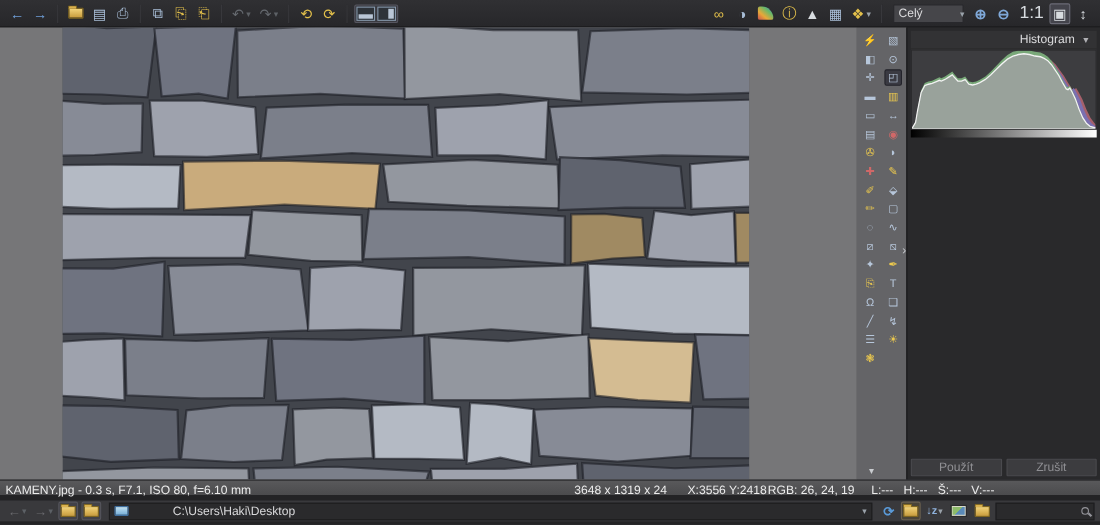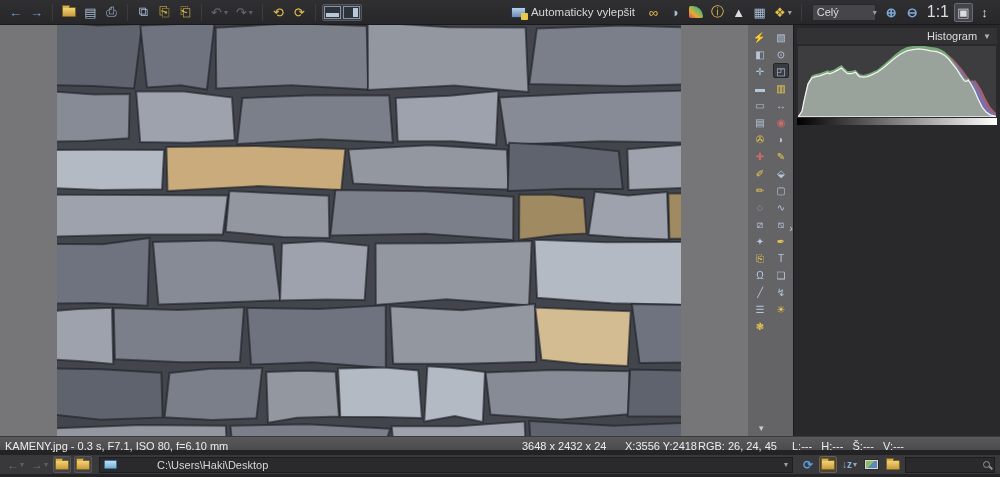--- a/index.html
+++ b/index.html
@@ -51,21 +51,21 @@
   .toolstrip { width:45px; background:#646467; position:relative; padding-top:4px; }
   #toolstrip-grid { display:grid; grid-template-columns:repeat(2,16px); gap:2px 5px; justify-content:center; }
   .tool { width:16px; height:15px; line-height:15px; text-align:center; font-size:10px;
     border:1px solid transparent; border-radius:2px; overflow:hidden; }
   .tool.y { color:#ecc94e; } .tool.b { color:#b6c6da; } .tool.r { color:#d06868; }
   .tool.active { background:#3a3a42; border-color:#23232a; }
   .strip-more { position:absolute; bottom:3px; left:11px; color:#c9ccd0; font-size:9px; }
   .strip-collapse { position:absolute; top:198px; right:0px; color:#c9ccd0; font-size:11px; line-height:10px; }
 
   
-  .rightpanel { width:207px; background:#29292b; border-left:1px solid #1b1b1d;
+  .rightpanel { width:176px; background:#29292b; border-left:1px solid #1b1b1d;
     position:relative; padding:3px 3px 0 3px; }
   .phead { height:16px; background:#323234; display:flex; align-items:center; justify-content:flex-end;
     gap:6px; padding:0 6px; color:#dcdcde; font-size:11px; margin-bottom:1px; }
   .phead .arr { font-size:8px; color:#b0b0b4; }
   .histbox { height:73px; background:#3d3d40; border:1px solid #2a2a2c; overflow:hidden; }
   .histbox svg { width:100%; height:100%; display:block; }
   .gradbar { height:7px; background:linear-gradient(to right,#000,#fff); margin-bottom:3px; }
   .panel-buttons { position:absolute; left:3px; right:3px; top:392px; display:flex; gap:4px; }
   .pbtn { flex:1; height:16px; background:#3c3c3f; border:1px solid #4a4a4e; color:#8f8f93;
     font-size:11px; display:flex; align-items:center; justify-content:center; border-radius:1px; }
@@ -135,24 +135,20 @@
     <span class="tbtn glyph-y">⟲</span>
     <span class="tbtn glyph-y">⟳</span>
     <span class="sep"></span>
     <span class="vwrap">
       <span class="vbtn v1"></span>
       <span class="vbtn v2"></span>
     </span>
 
     <span class="spacer"></span>
 
-    <span class="tbtn">
-      <span class="pic"></span>
-      <span class="label">Automaticky vylepšit</span>
-    </span>
     <span class="tbtn glyph-y">∞</span>
     <span class="tbtn glyph-b">◑</span>
     <span class="tbtn">
         <span class="rainbow"></span>
       </span>
     <span class="tbtn glyph-y">ⓘ</span>
     <span class="tbtn glyph-w">▲</span>
     <span class="tbtn glyph-b">▦</span>
     <span class="tbtn glyph-y">
         <span>❖</span>
@@ -271,28 +267,32 @@
       </div>
       <div class="histbox">
         <svg viewBox="0 0 200 73" preserveAspectRatio="none">
           <path id="h-red" fill="#a5606a" d="M0,73 L0.0,73.0 L4.0,67.2 L6.0,56.9 L10.0,39.4 L14.0,32.8 L18.0,31.4 L22.0,30.7 L26.0,29.2 L30.0,27.7 L32.0,28.5 L36.0,27.0 L40.0,24.8 L44.0,22.6 L46.0,24.8 L50.0,28.5 L54.0,28.5 L58.0,27.0 L62.0,31.4 L66.0,32.1 L70.0,31.4 L74.0,29.9 L80.0,27.0 L86.0,22.6 L92.0,17.5 L98.0,12.4 L104.0,8.0 L110.0,5.1 L116.7,3.7 L123.3,2.9 L130.0,3.7 L136.6,5.1 L143.3,5.8 L147.7,7.3 L152.2,9.5 L156.6,13.1 L161.1,18.3 L165.5,23.4 L169.9,29.9 L174.4,35.8 L176.6,36.5 L178.8,35.0 L181.0,38.0 L185.5,45.3 L189.9,54.8 L194.4,62.8 L198.8,67.9 L203.2,70.8 L209.9,72.3 L200,73 Z"></path>
           <path id="h-blue" fill="#7b6fb0" d="M0,73 L0.0,73.0 L4.0,67.2 L6.0,56.9 L10.0,39.4 L14.0,32.8 L18.0,31.4 L22.0,30.7 L26.0,29.2 L30.0,27.7 L32.0,28.5 L36.0,27.0 L40.0,24.8 L44.0,22.6 L46.0,24.8 L50.0,28.5 L54.0,28.5 L58.0,27.0 L62.0,31.4 L66.0,32.1 L70.0,31.4 L74.0,29.9 L80.0,27.0 L86.0,22.6 L92.0,17.5 L98.0,12.4 L104.0,8.0 L110.0,5.1 L116.4,3.7 L122.8,2.9 L129.3,3.7 L135.7,5.1 L142.1,5.8 L146.4,7.3 L150.7,9.5 L154.9,13.1 L159.2,18.3 L163.5,23.4 L167.8,29.9 L172.1,35.8 L174.2,36.5 L176.3,35.0 L178.5,38.0 L182.8,45.3 L187.0,54.8 L191.3,62.8 L195.6,67.9 L199.9,70.8 L206.3,72.3 L200,73 Z"></path>
           <path id="h-green" fill="#79a879" d="M0,73 L0.0,73.0 L4.0,66.8 L6.0,56.0 L10.0,37.4 L14.0,30.4 L18.0,28.9 L22.0,28.1 L26.0,26.6 L30.0,25.0 L32.0,25.8 L36.0,24.3 L40.0,21.9 L44.0,19.6 L46.0,21.9 L50.0,25.8 L54.0,25.8 L58.0,24.3 L62.0,28.9 L66.0,29.7 L70.0,28.9 L74.0,27.3 L80.0,24.3 L86.0,19.6 L92.0,14.2 L98.0,8.8 L104.0,4.1 L110.0,1.0 L116.0,0.0 L122.0,0.0 L128.0,0.0 L134.0,1.0 L140.0,1.8 L144.0,3.4 L148.0,5.7 L152.0,9.5 L156.0,15.0 L160.0,20.4 L164.0,27.3 L168.0,33.5 L170.0,34.3 L172.0,32.8 L174.0,35.9 L178.0,43.6 L182.0,53.7 L186.0,62.2 L190.0,67.6 L194.0,70.7 L200.0,72.2 L200,73 Z"></path>
           <path id="h-fill" fill="#99a29b" stroke="#f2f2f2" stroke-width="1.3" d="M0,73 L0.0,73.0 L4.0,67.2 L6.0,56.9 L10.0,39.4 L14.0,32.8 L18.0,31.4 L22.0,30.7 L26.0,29.2 L30.0,27.7 L32.0,28.5 L36.0,27.0 L40.0,24.8 L44.0,22.6 L46.0,24.8 L50.0,28.5 L54.0,28.5 L58.0,27.0 L62.0,31.4 L66.0,32.1 L70.0,31.4 L74.0,29.9 L80.0,27.0 L86.0,22.6 L92.0,17.5 L98.0,12.4 L104.0,8.0 L110.0,5.1 L116.0,3.7 L122.0,2.9 L128.0,3.7 L134.0,5.1 L140.0,5.8 L144.0,7.3 L148.0,9.5 L152.0,13.1 L156.0,18.3 L160.0,23.4 L164.0,29.9 L168.0,35.8 L170.0,36.5 L172.0,35.0 L174.0,38.0 L178.0,45.3 L182.0,54.8 L186.0,62.8 L190.0,67.9 L194.0,70.8 L200.0,72.3 L200,73 Z"></path>
         </svg>
       </div>
       <div class="gradbar"></div>
+      <div class="panel-buttons">
+        <span class="pbtn">Použít</span>
+        <span class="pbtn">Zrušit</span>
+      </div>
     </div>
   </div>
 
   <div class="statusbar">
     <span style="left:5px">KAMENY.jpg - 0.3 s, F7.1, ISO 80, f=6.10 mm</span>
-    <span style="left:522px">3648 x 2432 x 24</span>
+    <span style="left:522px">3648 x 1319 x 24</span>
     <span style="left:625px">X:3556 Y:2418</span>
-    <span style="left:698px">RGB: 26, 24, 45</span>
+    <span style="left:698px">RGB: 26, 24, 19</span>
     <span style="left:792px">L:---   H:---   Š:---   V:---</span>
   </div>
 
   <div class="navbar">
     <span class="nbtn">
         <span style="color:#6a6a6e">←</span>
         <span class="dd disabled">▾</span>
       </span>
     <span class="nbtn">
         <span style="color:#6a6a6e">→</span>

